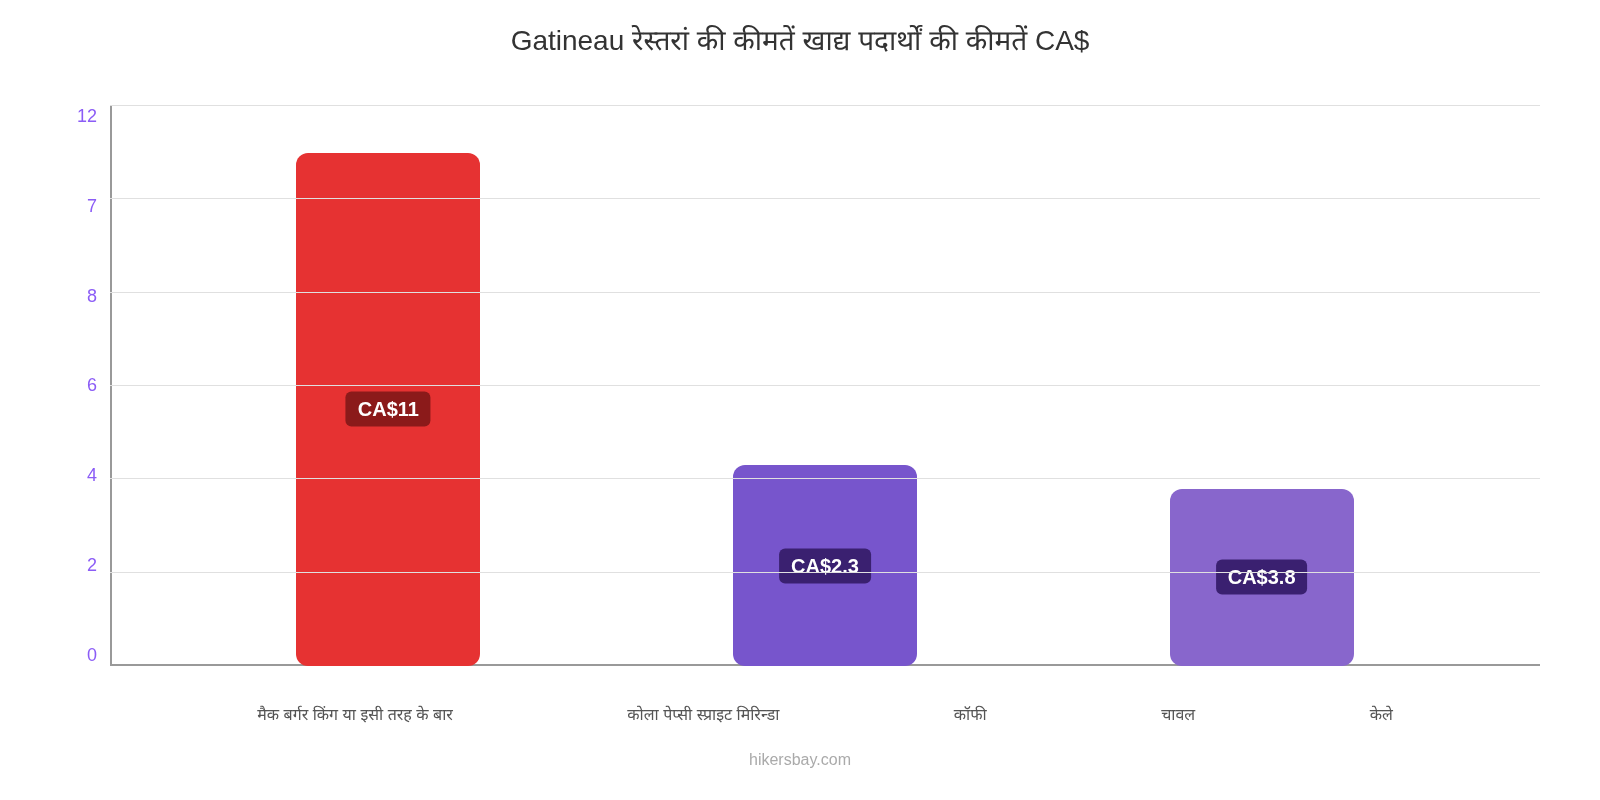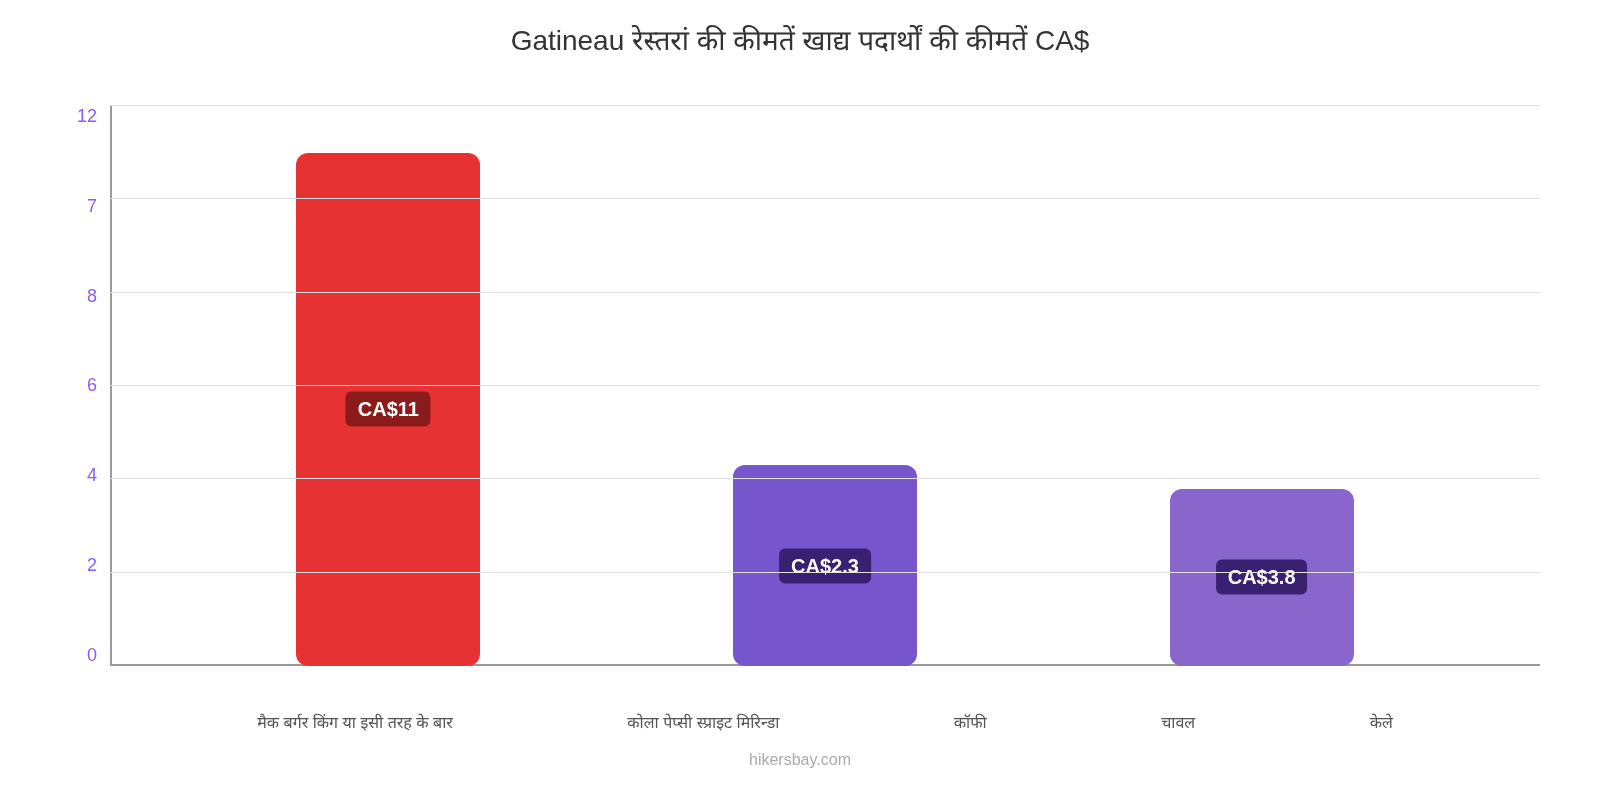--- a/index.html
+++ b/index.html
@@ -101,21 +101,21 @@
       white-space: nowrap;
       top: 50%;
       left: 50%;
       transform: translate(-50%, -50%);
     }
 
     .x-labels {
       position: absolute;
       left: 60px;
       right: 10px;
-      bottom: 12px;
+      bottom: 20px;
       display: flex;
       justify-content: space-around;
       padding: 0 60px;
     }
 
     .x-label {
       font-size: 16px;
       color: #555;
       text-align: center;
       max-width: 200px;

